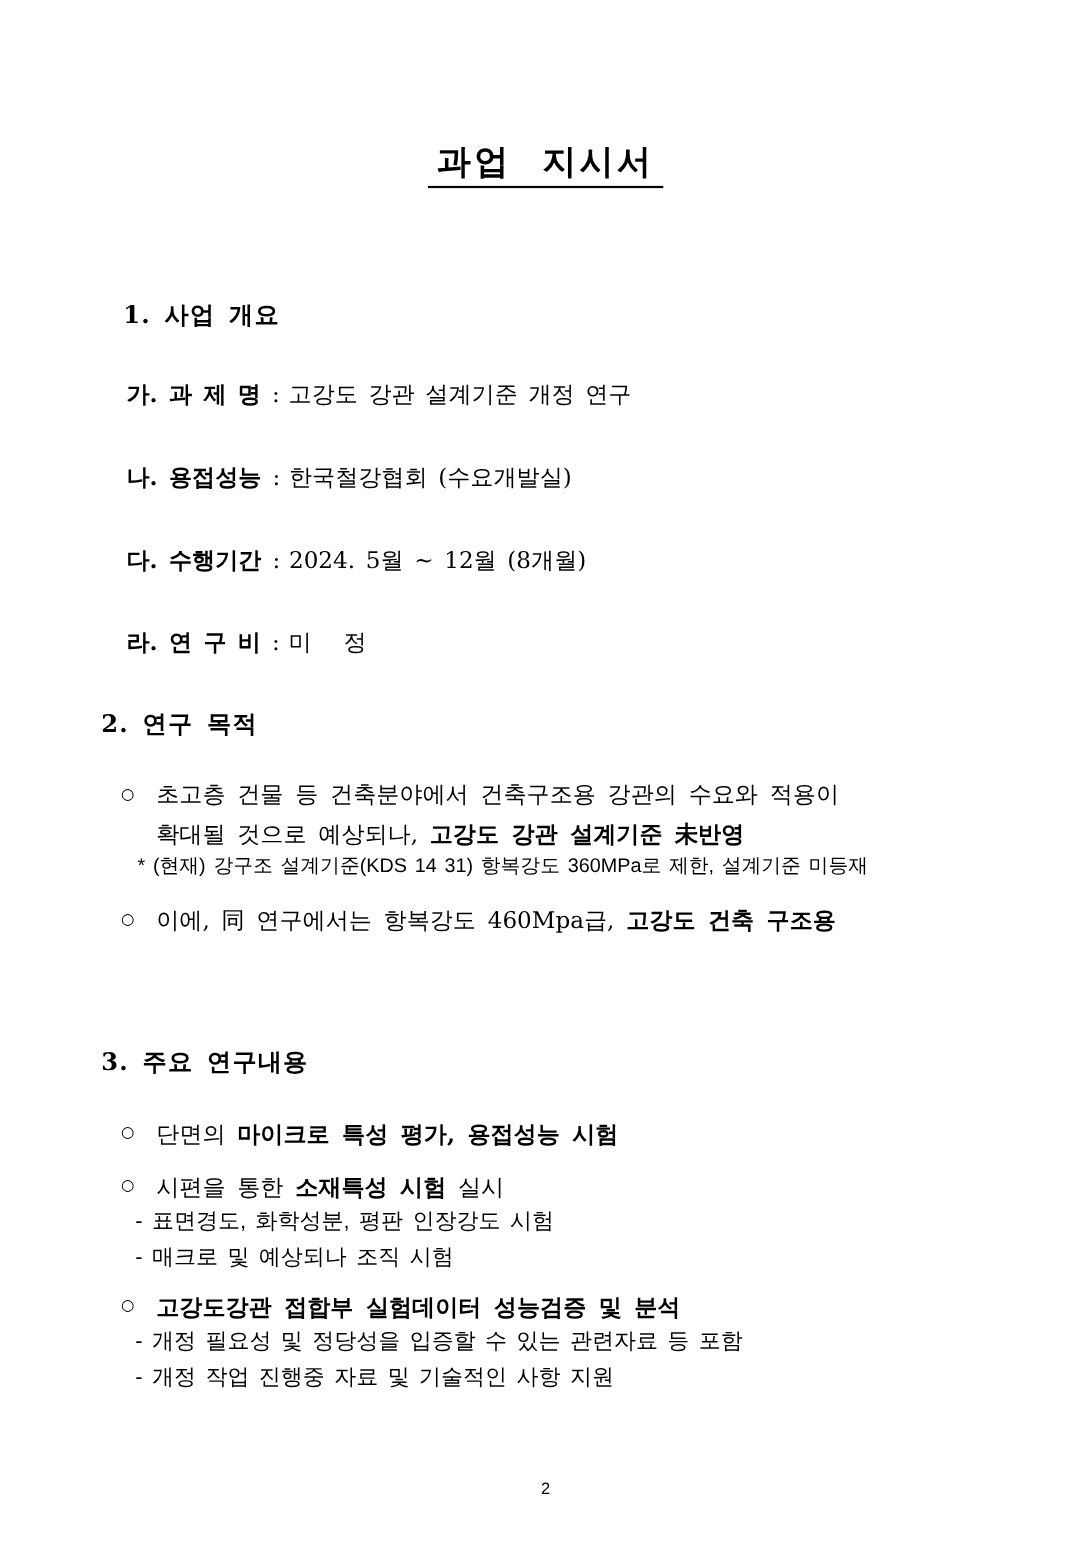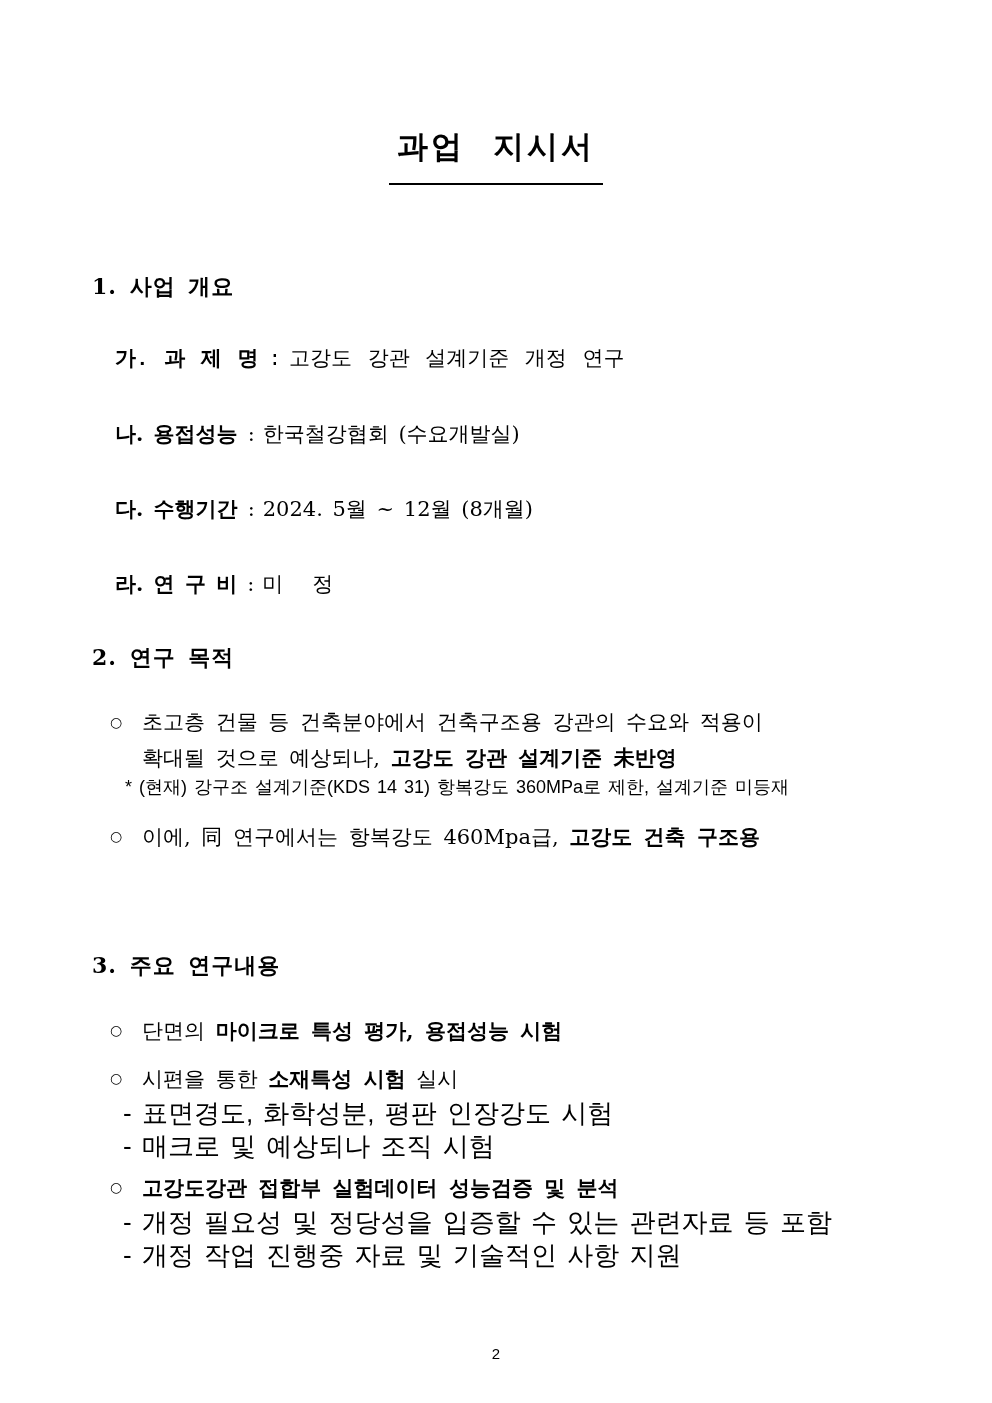--- a/index.html
+++ b/index.html
@@ -26,21 +26,21 @@
     width: 100%;
     text-align: center;
   }
   .title-text {
     display: inline-block;
     font-size: 31px;
     font-weight: 700;
     letter-spacing: 3px;
     word-spacing: 14px;
     border-bottom: 2px solid #000;
-    padding: 0 8px 15px 8px;
+    padding: 0 8px 1px 8px;
   }
 
   
   .sec-heading {
     left: 92px;
     font-size: 22px;
     font-weight: 700;
     letter-spacing: 1px;
     word-spacing: 4px;
   }
@@ -81,21 +81,21 @@
     left: 125px;
     font-family: "Liberation Sans", "DejaVu Sans", sans-serif;
     font-size: 18px;
     word-spacing: 2px;
   }
 
   
   .dash {
     left: 123px;
     font-family: "Liberation Sans", "DejaVu Sans", sans-serif;
-    font-size: 26px;
+    font-size: 20px;
     word-spacing: 3px;
   }
 
   
   .page-number {
     top: 1345px;
     left: 0;
     width: 100%;
     text-align: center;
     font-family: "Liberation Sans", "DejaVu Sans", sans-serif;
@@ -104,23 +104,23 @@
 </style>
 </head>
 <body>
 
 <div class="page">
 
   <div class="abs title-wrap">
     <span class="title-text pre">과업 지시서</span>
   </div>
 
-  <div class="abs sec-heading" style="top:272px;">1. 사업 개요</div>
+  <div class="abs sec-heading" style="top:272px;margin-left:20px;">1. 사업 개요</div>
 
-  <div class="abs kv" style="top:344px;font-family:Liberation Mono, monospace;">
+  <div class="abs kv" style="top:344px;">
     <span class="kv-label pre">가. 과 제 명</span><span class="kv-sep">:</span><span class="pre">고강도 강관 설계기준 개정 연구</span>
   </div>
 
   <div class="abs kv" style="top:420px;">
     <span class="kv-label pre">나. 용접성능</span><span class="kv-sep">:</span><span class="pre">한국철강협회 (수요개발실)</span>
   </div>
 
   <div class="abs kv" style="top:495px;">
     <span class="kv-label pre">다. 수행기간</span><span class="kv-sep">:</span><span class="pre">2024. 5월 ~ 12월 (8개월)</span>
   </div>

